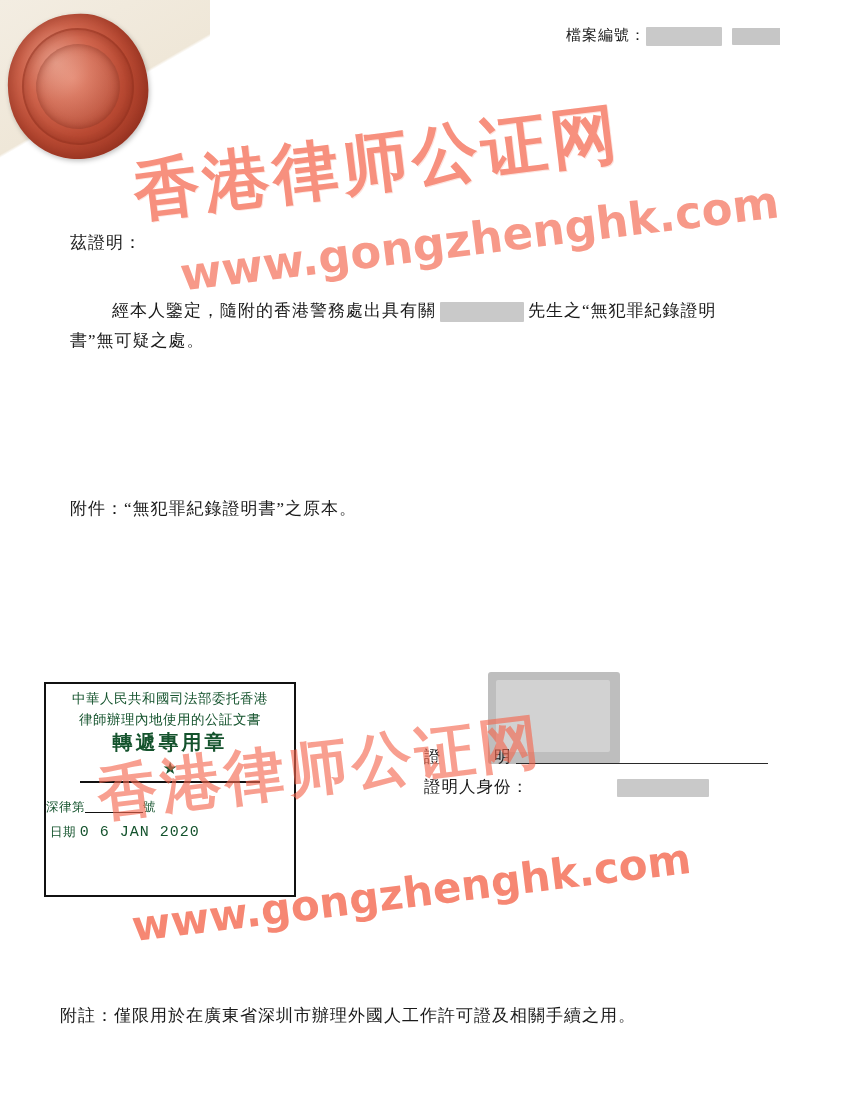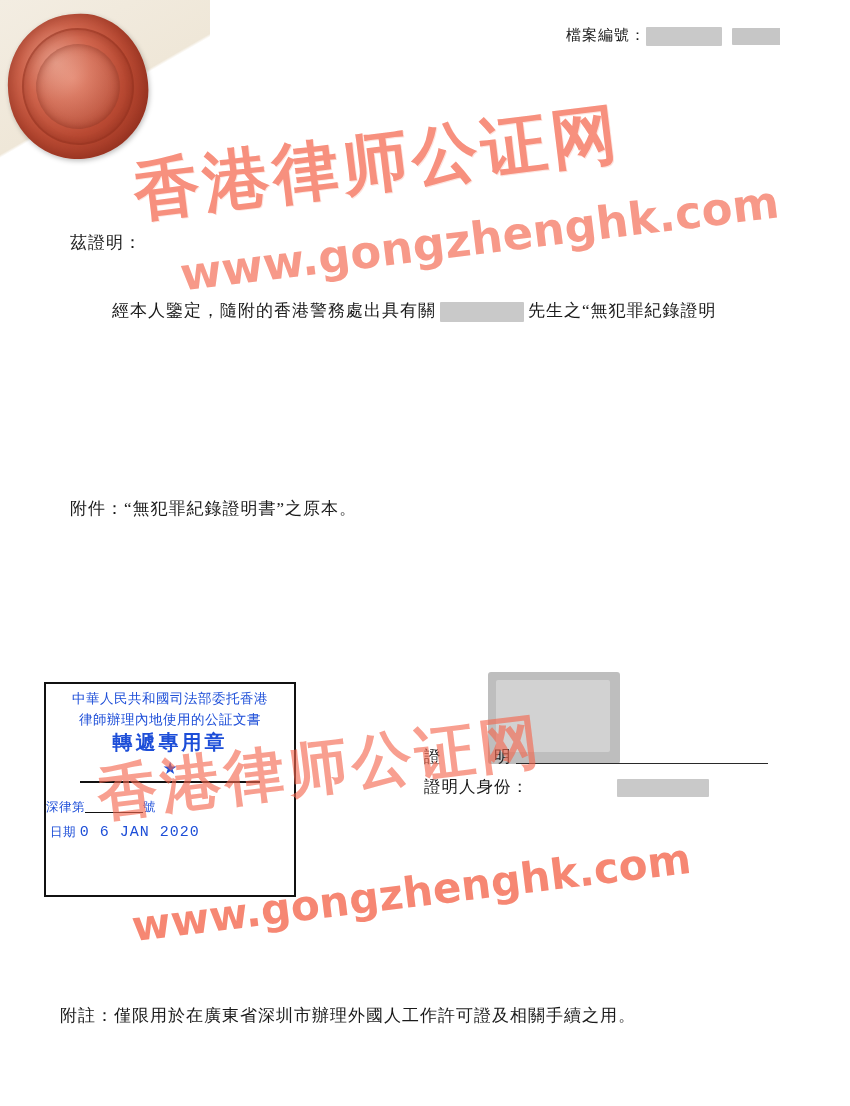--- a/index.html
+++ b/index.html
@@ -119,21 +119,21 @@
   
   .stamp {
     position: absolute;
     top: 682px;
     left: 44px;
     width: 252px;
     height: 215px;
     border: 2px solid #111;
     box-sizing: border-box;
     font-family: "Liberation Serif", "DejaVu Serif", serif;
-    color: #1d4ed8;
+    color: #14532d;
   }
   .stamp-l1, .stamp-l2 {
     text-align: center;
     font-size: 13.5px;
     letter-spacing: 0.5px;
     margin-top: 6px;
   }
   .stamp-l2 { margin-top: 3px; }
   .stamp-big {
     text-align: center;
@@ -279,20 +279,21 @@
     <span>檔案編號：</span><span class="redact" style="width:76px;height:19px;"></span><span class="redact soft" style="width:62px;height:17px;margin-left:10px;"></span>
   </div>
 
 
   <div class="body-line" id="line-zi">茲證明：</div>
 
   <div class="body-line" id="para-main">
     <div class="p1">
       <span>經本人鑒定，隨附的香港警務處出具有關</span><span class="redact" style="width:84px;height:20px;margin:0 4px;"></span><span>先生之“無犯罪紀錄證明</span>
     </div>
+    <div><span>書”無可疑之處。</span></div>
   </div>
 
   <div class="body-line" id="line-attach">附件：“無犯罪紀錄證明書”之原本。</div>
 
   <div class="stamp">
     <div class="stamp-l1">中華人民共和國司法部委托香港</div>
     <div class="stamp-l2">律師辦理內地使用的公証文書</div>
     <div class="stamp-big">轉遞專用章</div>
     <div class="stamp-star">★</div>
     <div class="stamp-rule"></div>

